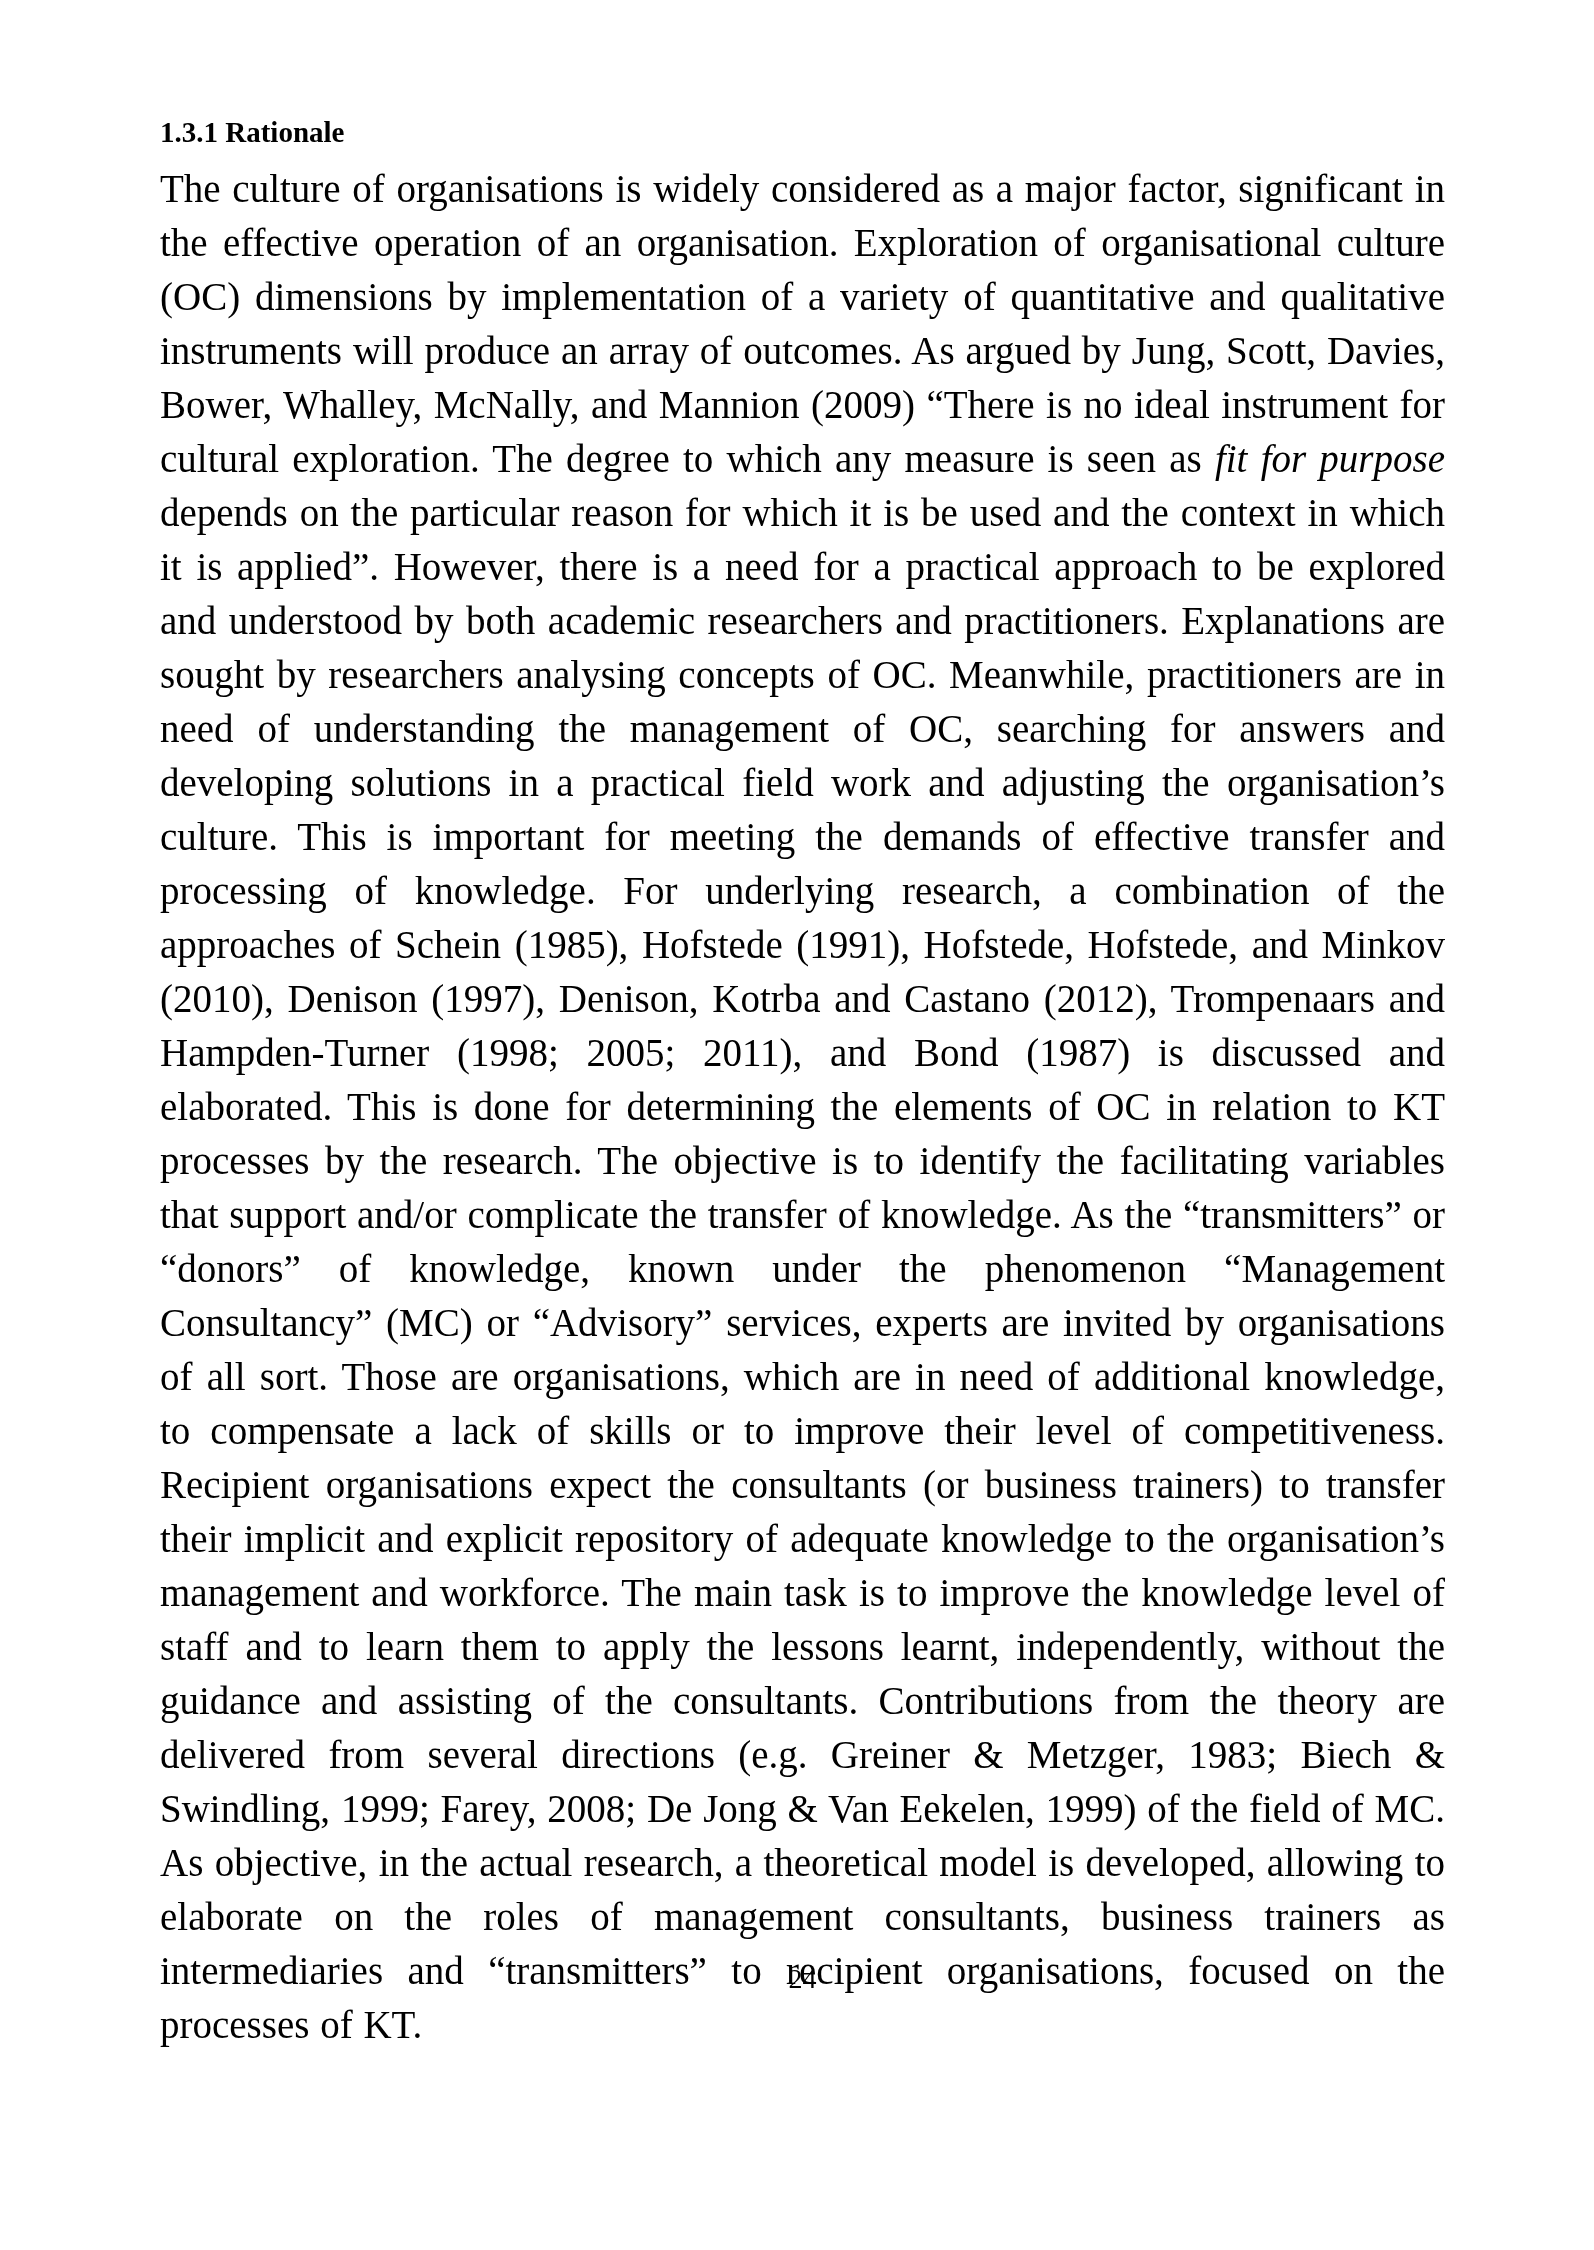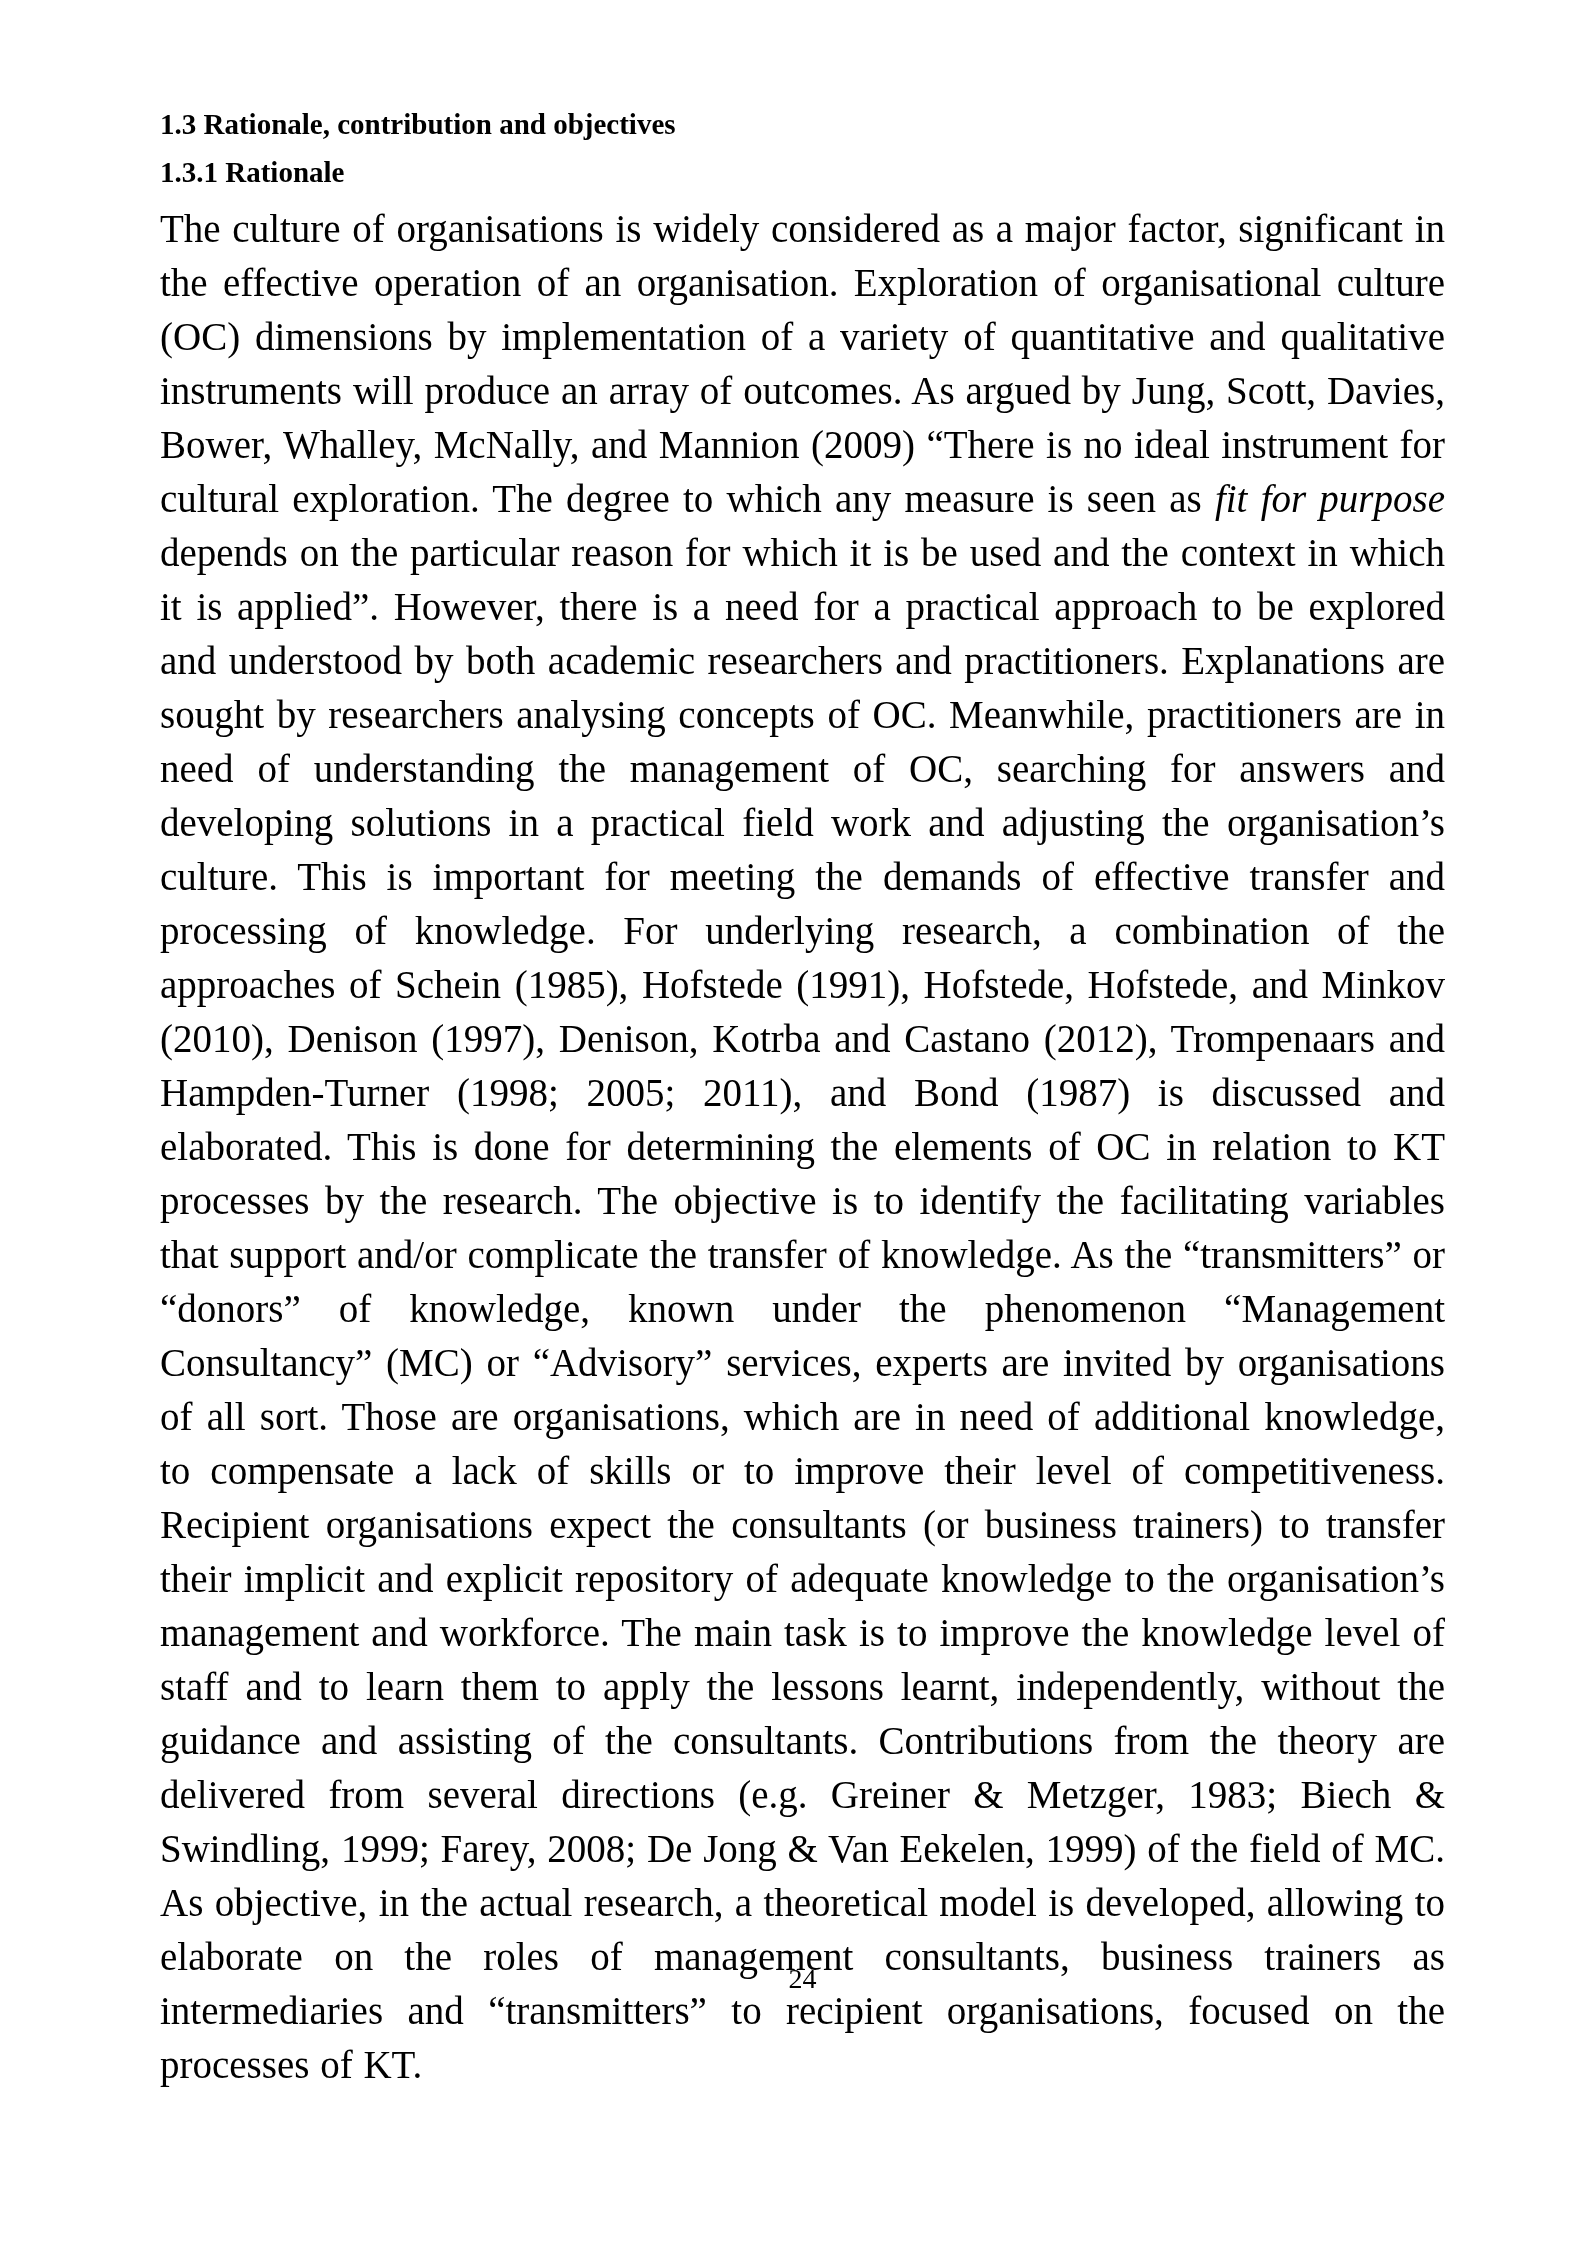--- a/index.html
+++ b/index.html
@@ -52,18 +52,17 @@
     text-align: center;
     font-size: 28px;
     line-height: 34px;
   }
 </style>
 </head>
 <body>
 
 <div class="page">
   <div class="content">
-    <h1 class="heading-1">1.3 Rationale, contribution and objectives</h1>
     <h2 class="heading-2">1.3.1 Rationale</h2>
     <p class="body-text"><span>The culture of organisations is widely considered as a major factor, significant in the effective operation of an organisation. Exploration of organisational culture (OC) dimensions by implementation of a variety of quantitative and qualitative instruments will produce an array of outcomes. As argued by Jung, Scott, Davies, Bower, Whalley, McNally, and Mannion (2009) “There is no ideal instrument for cultural exploration. The degree to which any measure is seen as </span><span class="italic">fit for purpose</span><span> depends on the particular reason for which it is be used and the context in which it is applied”. However, there is a need for a practical approach to be explored and understood by both academic researchers and practitioners. Explanations are sought by researchers analysing concepts of OC. Meanwhile, practitioners are in need of understanding the management of OC, searching for answers and developing solutions in a practical field work and adjusting the organisation’s culture. This is important for meeting the demands of effective transfer and processing of knowledge. For underlying research, a combination of the approaches of Schein (1985), Hofstede (1991), Hofstede, Hofstede, and Minkov (2010), Denison (1997), Denison, Kotrba and Castano (2012), Trompenaars and Hampden-Turner (1998; 2005; 2011), and Bond (1987) is discussed and elaborated. This is done for determining the elements of OC in relation to KT processes by the research. The objective is to identify the facilitating variables that support and/or complicate the transfer of knowledge. As the “transmitters” or “donors” of knowledge, known under the phenomenon “Management Consultancy” (MC) or “Advisory” services, experts are invited by organisations of all sort. Those are organisations, which are in need of additional knowledge, to compensate a lack of skills or to improve their level of competitiveness. Recipient organisations expect the consultants (or business trainers) to transfer their implicit and explicit repository of adequate knowledge to the organisation’s management and workforce.  The main task is to improve the knowledge level of staff and to learn them to apply the lessons learnt, independently, without the guidance and assisting of the consultants. Contributions from the theory are delivered from several directions (e.g. Greiner &amp; Metzger, 1983; Biech &amp; Swindling, 1999; Farey, 2008; De Jong &amp; Van Eekelen, 1999) of the field of MC. As objective, in the actual research, a theoretical model is developed, allowing to elaborate on the roles of management consultants, business trainers as intermediaries and “transmitters” to recipient organisations, focused on the processes of KT.</span></p>
   </div>
   <div class="page-number">24</div>
 </div>
 
 </body></html>

